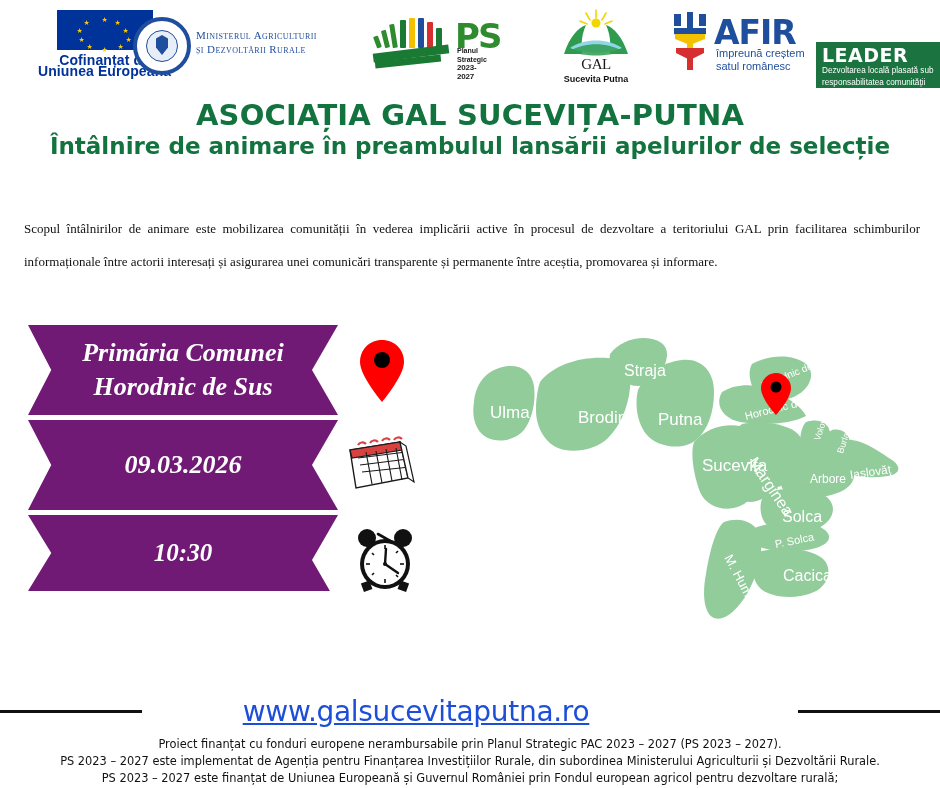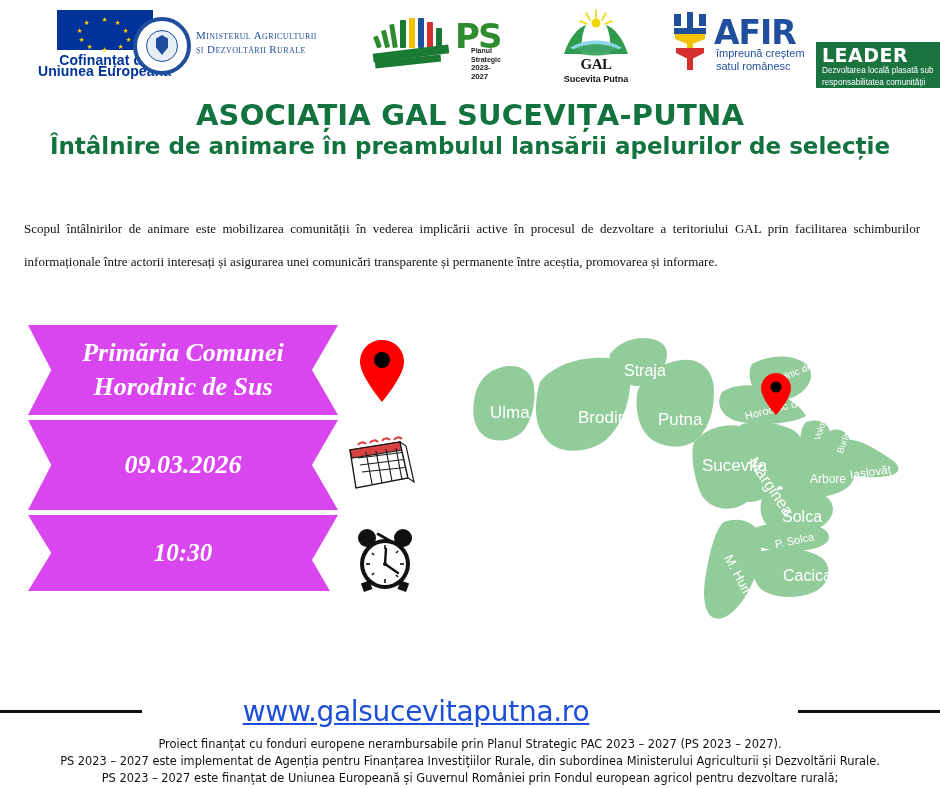--- a/index.html
+++ b/index.html
@@ -61,30 +61,30 @@
   .ps-sweep2{
     position:absolute;left:0px;bottom:-3px;width:66px;height:7px;
     background:#1A7A33;transform:rotate(-6deg);
   }
   .ps-mark{
     position:absolute;left:80px;top:2px;
     font-size:34px;font-weight:bold;color:#2E8B2E;letter-spacing:-2px;
     font-family:"DejaVu Sans",sans-serif;
   }
   .ps-sub{
-    position:absolute;left:96px;top:33px;font-size:7px;color:#1A1A1A;
+    position:absolute;left:82px;top:33px;font-size:7px;color:#1A1A1A;
     line-height:8.5px;font-weight:bold;
   }
   .ps-sub .yr{font-size:8px;letter-spacing:-.2px;}
 
   
   .gal-wrap{left:556px;top:8px;flex-direction:column;align-items:center;}
   .gal-art{position:relative;width:80px;height:52px;}
   .gal-word{
-    font-size:15px;font-weight:bold;color:#1b1b1b;letter-spacing:-.5px;
+    font-size:15px;font-weight:normal;color:#1b1b1b;letter-spacing:-.5px;
     font-family:"Liberation Serif",serif;margin-top:-4px;
   }
   .gal-cap{font-size:9px;font-weight:bold;color:#111;margin-top:1px;}
 
   
   .afir-wrap{left:672px;top:12px;}
   .afir-wheat{position:relative;width:36px;height:60px;}
   .afir-name{
     position:absolute;left:714px;top:13px;
     font-size:33px;font-weight:bold;color:#1F4E9C;letter-spacing:-1px;
@@ -120,21 +120,21 @@
 
   
   .intro{
     position:absolute;left:24px;top:212px;width:896px;
     font-family:"Liberation Serif",serif;font-size:13px;line-height:33px;
     color:#111;text-align:justify;
   }
 
   
   .ribbon{
-    position:absolute;background:#d946ef;color:#fff;
+    position:absolute;background:#701a75;color:#fff;
     clip-path:polygon(0 0, 100% 0, 100% 100%, 0 100%, 7.5% 50%);
     display:flex;align-items:center;justify-content:center;
     font-family:"Liberation Serif",serif;font-style:italic;font-weight:bold;
     text-align:center;
   }
   .ribbon-inner{
     position:absolute;left:0;top:0;width:100%;height:100%;
     display:flex;align-items:center;justify-content:center;
     flex-direction:column;
   }

